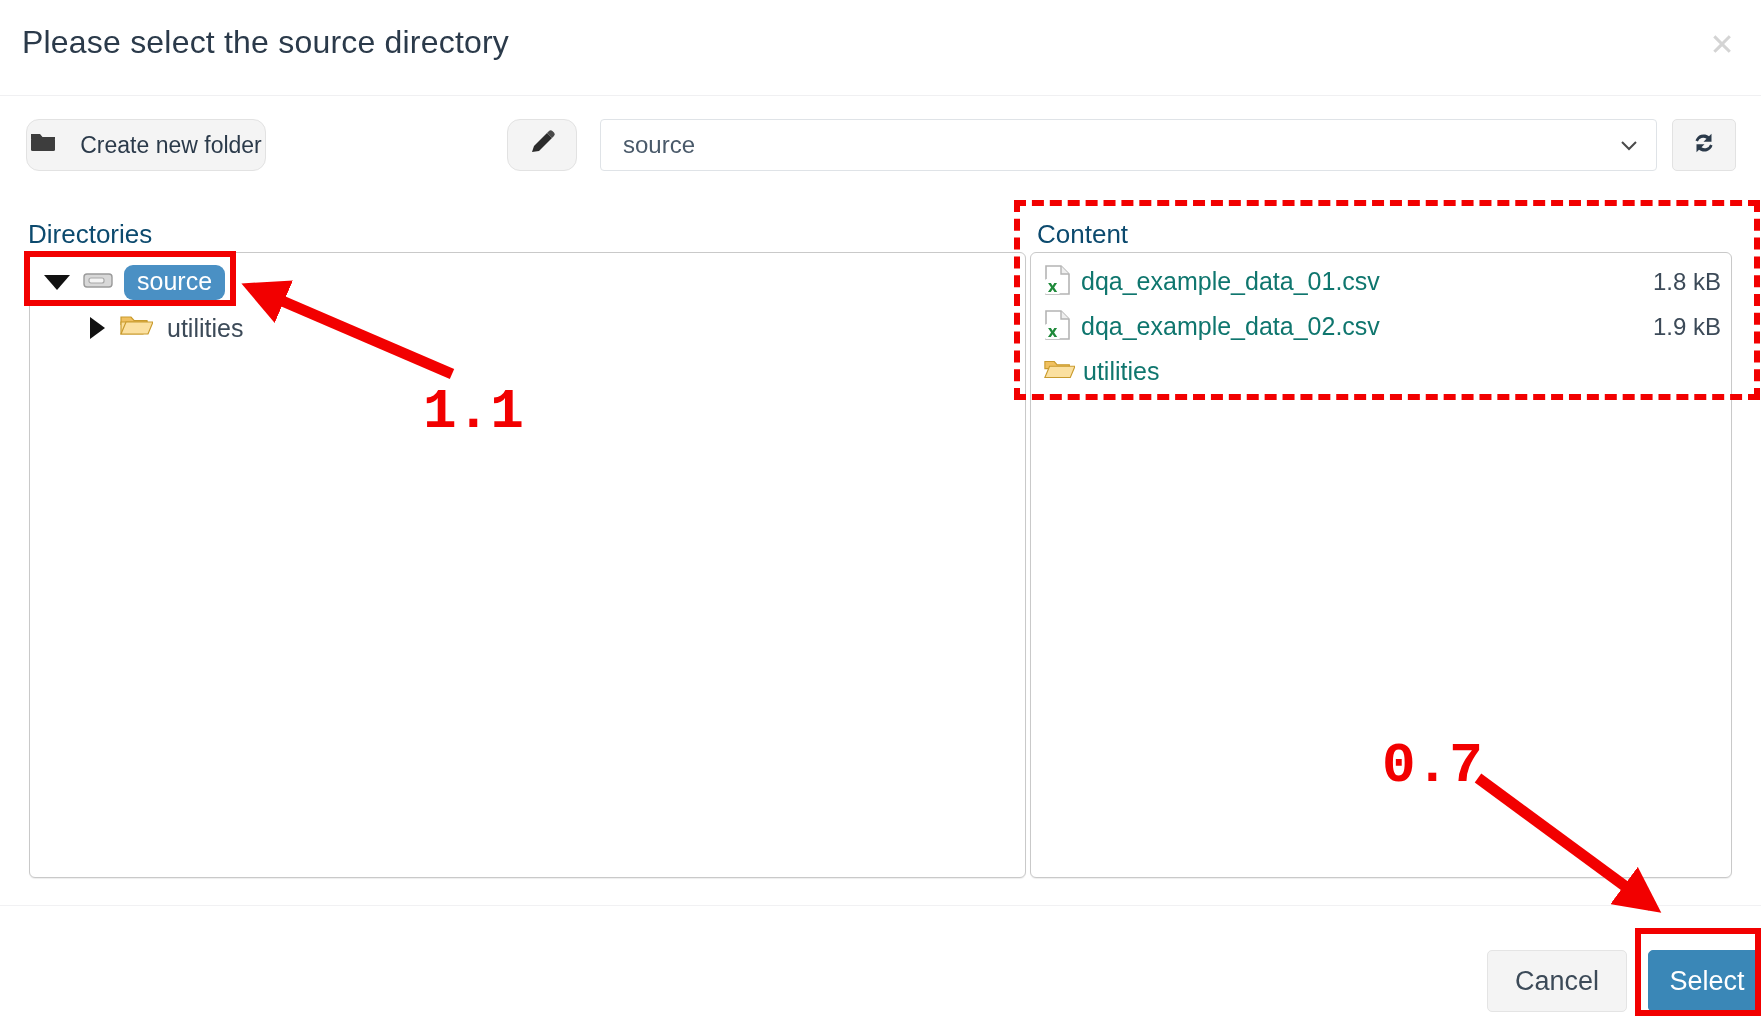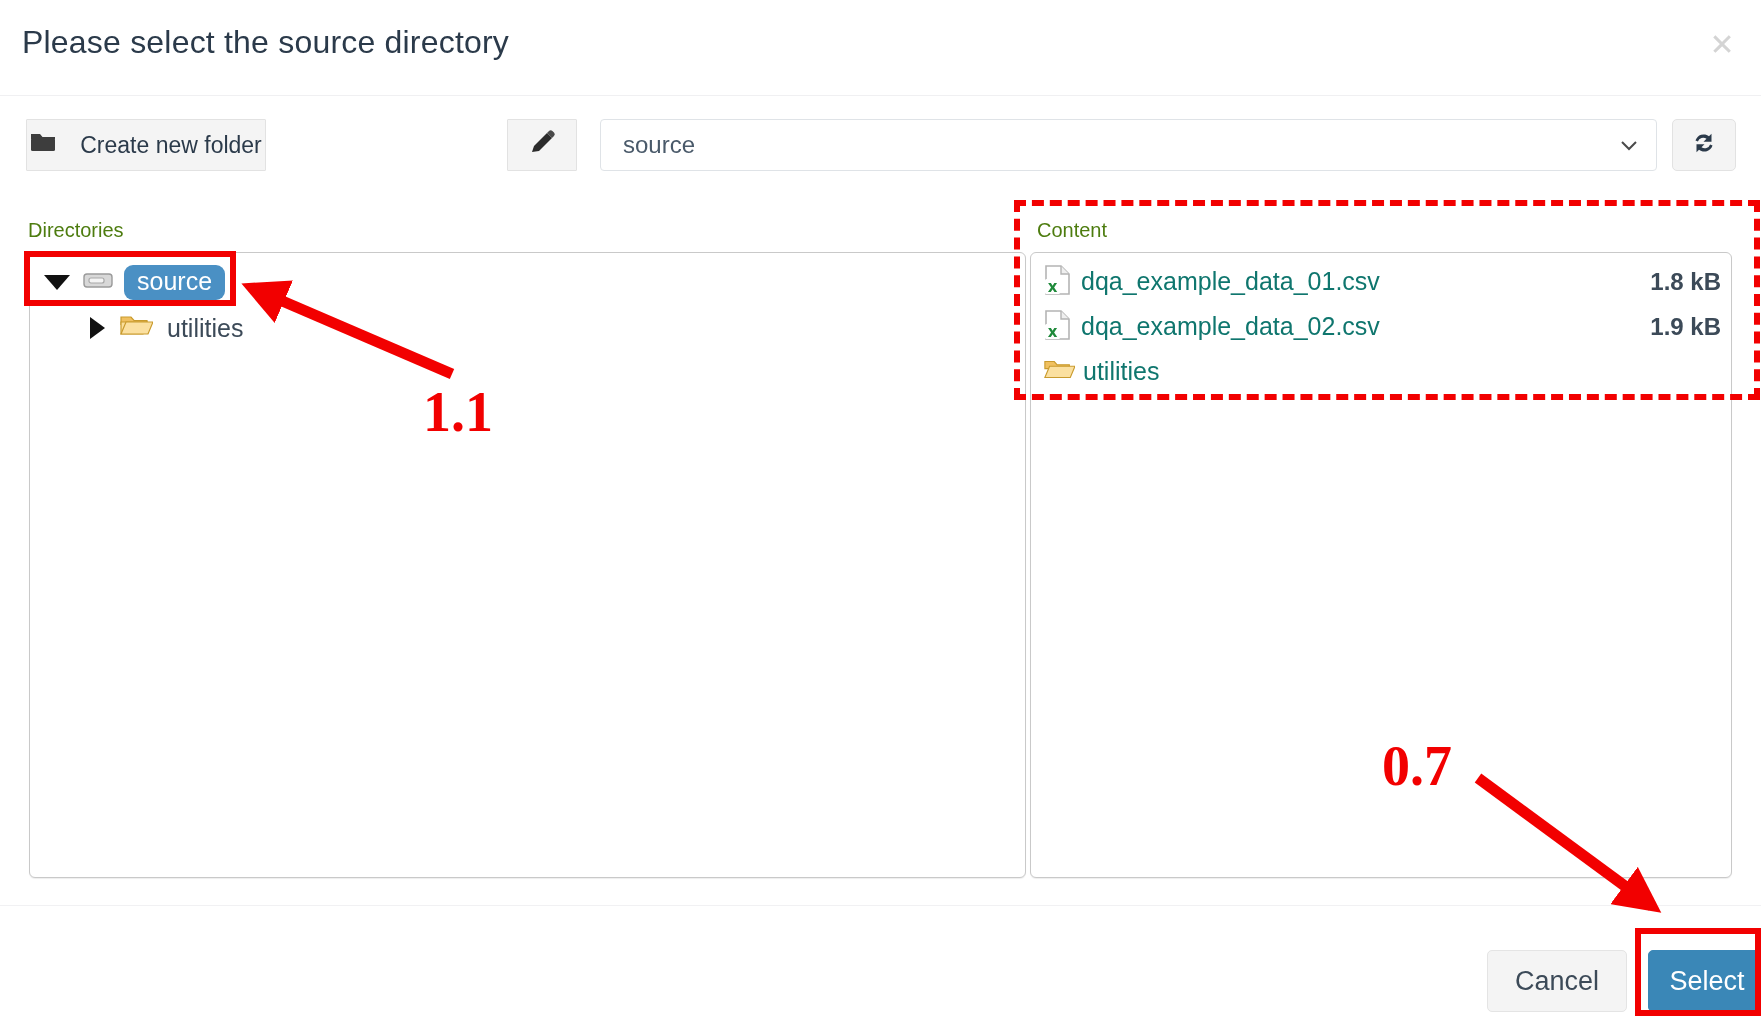--- a/index.html
+++ b/index.html
@@ -25,21 +25,21 @@
     position: absolute; right: 22px; top: 28px;
     width: 34px; height: 34px; line-height: 34px; text-align: center;
     font-size: 30px; color: #d4d4d4; cursor: pointer;
     font-family: "DejaVu Sans", sans-serif;
   }
 
   
   .toolbar { position: absolute; left: 0; top: 96px; width: 1761px; height: 96px; }
   .tb-btn {
     position: absolute; top: 23px; height: 52px;
-    background: #f4f4f4; border: 1px solid #e2e2e2; border-radius: 1px;
+    background: #f4f4f4; border: 1px solid #e2e2e2; border-radius: 13px;
     display: flex; align-items: center; justify-content: center;
     gap: 24px; padding: 0 16px;
     font-size: 23px; color: #2b3a4a; cursor: pointer; white-space: nowrap;
   }
   #btn-create { left: 26px; width: 240px; }
   #btn-sort   { left: 290px; width: 193px; }
   #btn-edit   { left: 507px; width: 70px; }
 
   .ico { display: inline-block; flex: 0 0 auto; }
 
@@ -54,21 +54,21 @@
     width: 22px; height: 22px;
   }
   #btn-refresh {
     position: absolute; left: 1672px; top: 23px; width: 64px; height: 52px;
     background: #f4f4f4; border: 1px solid #e2e2e2; border-radius: 5px;
     display: flex; align-items: center; justify-content: center; cursor: pointer;
   }
 
   
   .panel-label {
-    position: absolute; font-size: 20px; color: #4d7c0f;
+    position: absolute; font-size: 26px; color: #0c4a6e;
   }
   #lbl-dirs    { left: 28px;   top: 219px; }
   #lbl-content { left: 1037px; top: 219px; }
 
   .panel {
     position: absolute; top: 252px; height: 626px;
     background: #ffffff; border: 1px solid #c9c9c9; border-radius: 6px;
     box-shadow: 0 1px 1px rgba(0,0,0,.07);
     overflow: hidden;
   }
@@ -93,21 +93,21 @@
     padding: 2px 13px 4px 13px;
   }
 
   
   .clist { padding: 6px 0 0 0; }
   .crow {
     display: flex; align-items: center; height: 45px;
     padding: 0 10px 0 12px; cursor: pointer;
   }
   .cname { font-size: 25px; color: #0f766e; margin-left: 8px; flex: 1 1 auto; white-space: nowrap; }
-  .csize { font-size: 24px; color: #3c4a58; margin-left: auto; white-space: nowrap; font-weight: bold; }
+  .csize { font-size: 24px; color: #3c4a58; margin-left: auto; white-space: nowrap; }
 
   
   .footer-sep {
     position: absolute; left: 0; top: 905px; width: 1761px; height: 1px; background: #f1f1f3;
   }
   .foot-btn {
     position: absolute; top: 950px; height: 62px; border-radius: 5px;
     display: flex; align-items: center; justify-content: center;
     font-size: 27px; cursor: pointer;
   }
@@ -123,21 +123,21 @@
   
   .anno { position: absolute; pointer-events: none; }
   .anno-box-solid { border: 6px solid #f20000; }
   .anno-box-dash  { border: 6px dashed #f20000; }
   #box-source  { left: 24px;   top: 251px;  width: 212px; height: 55px; }
   #box-content { left: 1014px; top: 200px;  width: 746px; height: 200px; }
   #box-select  { left: 1635px; top: 928px;  width: 126px; height: 88px; }
 
   .anno-num {
     position: absolute; color: #f20000; font-weight: bold;
-    font-size: 56px; font-family: Liberation Serif, serif; pointer-events: none;
+    font-size: 56px; font-family: Liberation Mono, monospace; pointer-events: none;
   }
   #num-11 { left: 423px;  top: 380px; }
   #num-12 { left: 1382px; top: 734px; }
 
   .anno-svg { position: absolute; left: 0; top: 0; width: 1761px; height: 1022px; pointer-events: none; }
 </style>
 </head>
 <body>
 
 <div id="root">

